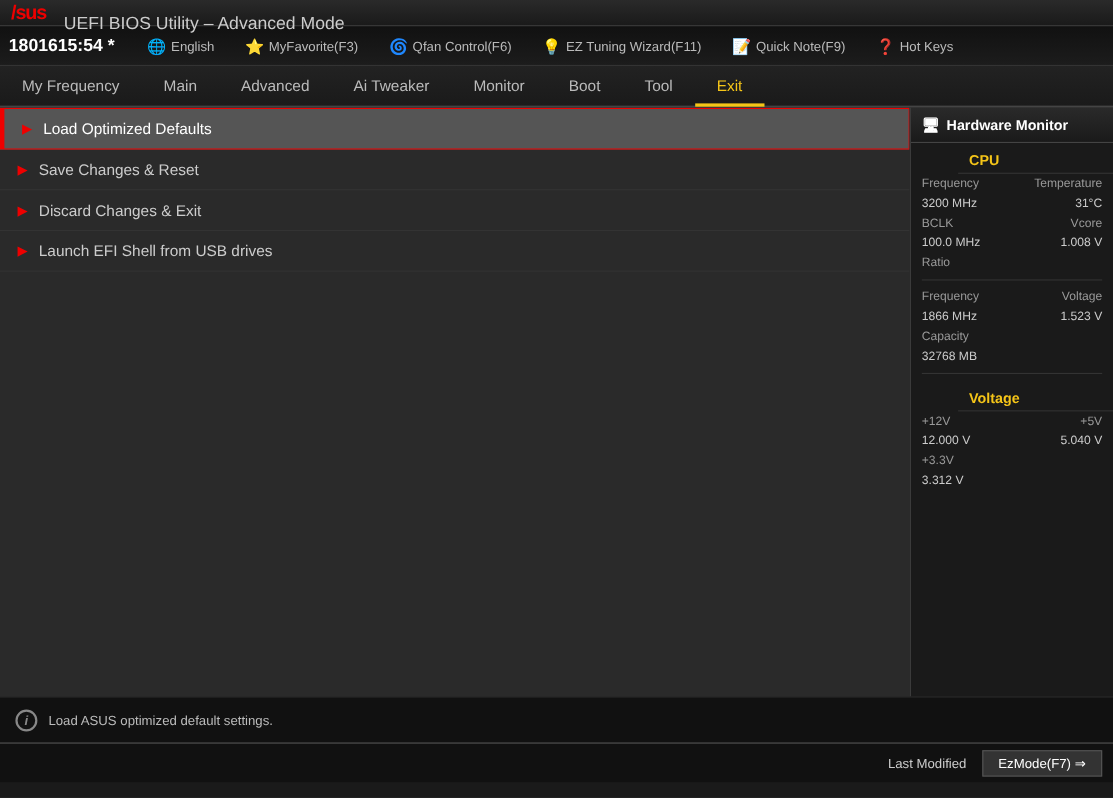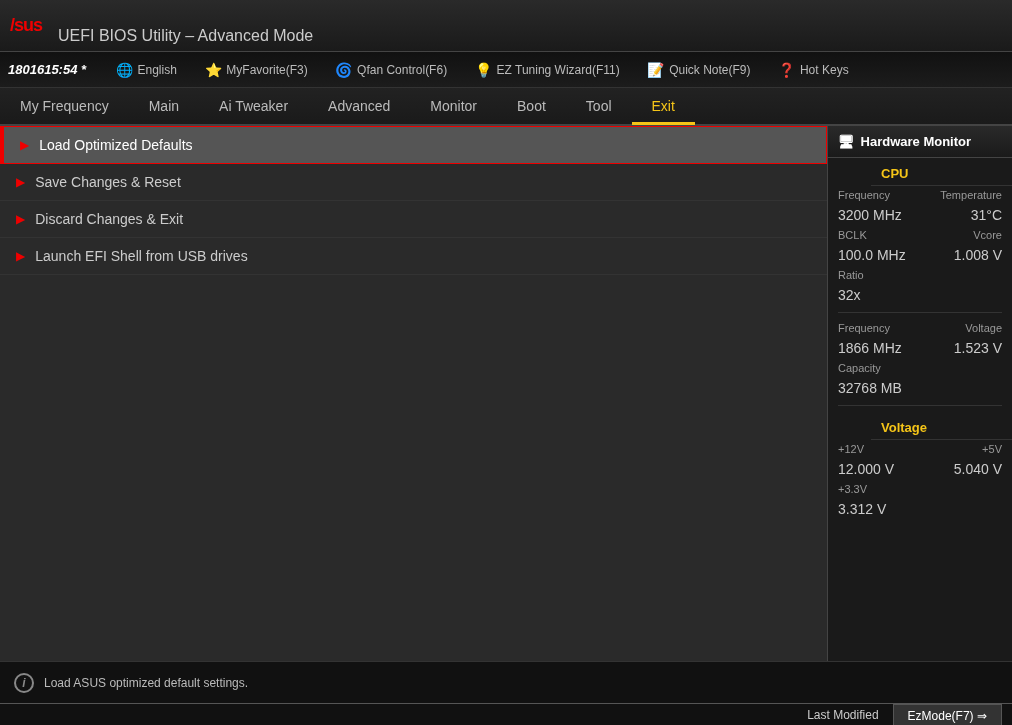--- a/index.html
+++ b/index.html
@@ -12,21 +12,21 @@
       overflow: hidden;
       position: relative;
     }
 
     
     .header {
       background: linear-gradient(180deg, #2a2a2a 0%, #1a1a1a 100%);
       border-bottom: 1px solid #444;
       display: flex;
       align-items: center;
-      height: 52px;
+      height: 24px;
       padding: 0 10px;
       gap: 12px;
     }
     .asus-logo {
       color: #e00;
       font-weight: bold;
       font-size: 18px;
       letter-spacing: -1px;
       margin-right: 4px;
     }
@@ -51,24 +51,23 @@
       display: flex;
       align-items: center;
       gap: 4px;
       color: #bbb;
       font-size: 12px;
       cursor: pointer;
       padding: 2px 6px;
     }
     .toolbar-clock {
       color: #fff;
-      font-size: 13px;
+      font-size: 16px;
       font-weight: bold;
       margin-right: 8px;
-      font-style: italic;
     }
     .toolbar-icon {
       font-size: 14px;
     }
 
     
     .nav-tabs {
       background: linear-gradient(180deg, #222 0%, #1a1a1a 100%);
       display: flex;
       align-items: center;
@@ -153,21 +152,21 @@
       display: flex;
       justify-content: space-between;
       padding: 3px 10px;
     }
     .sidebar-label {
       color: #999;
       font-size: 11px;
     }
     .sidebar-value {
       color: #ccc;
-      font-size: 14px;
+      font-size: 11px;
     }
     .sidebar-divider {
       border: none;
       border-top: 1px solid #333;
       margin: 6px 10px;
     }
 
     
     .status-bar {
       background: #111;
@@ -196,21 +195,21 @@
       color: #bbb;
       font-size: 12px;
     }
 
     
     .bottom-bar {
       background: #111;
       border-top: 1px solid #555;
       height: 36px;
       display: flex;
-      align-items: flex-start;
+      align-items: center;
       justify-content: flex-end;
       padding: 0 10px;
       gap: 0;
     }
     .bottom-btn {
       color: #ccc;
       font-size: 12px;
       padding: 4px 14px;
       cursor: pointer;
       border-left: 1px solid #444;
@@ -254,22 +253,22 @@
   </span>
   <span class="toolbar-item">
     <span class="toolbar-icon">❓</span>
     <span>Hot Keys</span>
   </span>
 </div>
 
 <div class="nav-tabs">
   <div class="nav-tab">My Frequency</div>
   <div class="nav-tab">Main</div>
+  <div class="nav-tab">Advanced</div>
   <div class="nav-tab">Ai Tweaker</div>
-  <div class="nav-tab">Advanced</div>
   <div class="nav-tab">Monitor</div>
   <div class="nav-tab">Boot</div>
   <div class="nav-tab">Tool</div>
   <div class="nav-tab active">Exit</div>
 </div>
 
 <div class="main-layout">
 
   <div class="content-area">
     <div class="menu-item selected">
@@ -308,23 +307,20 @@
     <div class="sidebar-row">
       <span class="sidebar-label">BCLK</span>
       <span class="sidebar-label">Vcore</span>
     </div>
     <div class="sidebar-row">
       <span class="sidebar-value">100.0 MHz</span>
       <span class="sidebar-value">1.008 V</span>
     </div>
     <div class="sidebar-row">
       <span class="sidebar-label">Ratio</span>
-    </div>
-    <div class="sidebar-row">
-      <span class="sidebar-value">32x</span>
     </div>
     <hr class="sidebar-divider">
 
     <div class="sidebar-row">
       <span class="sidebar-label">Frequency</span>
       <span class="sidebar-label">Voltage</span>
     </div>
     <div class="sidebar-row">
       <span class="sidebar-value">1866 MHz</span>
       <span class="sidebar-value">1.523 V</span>

